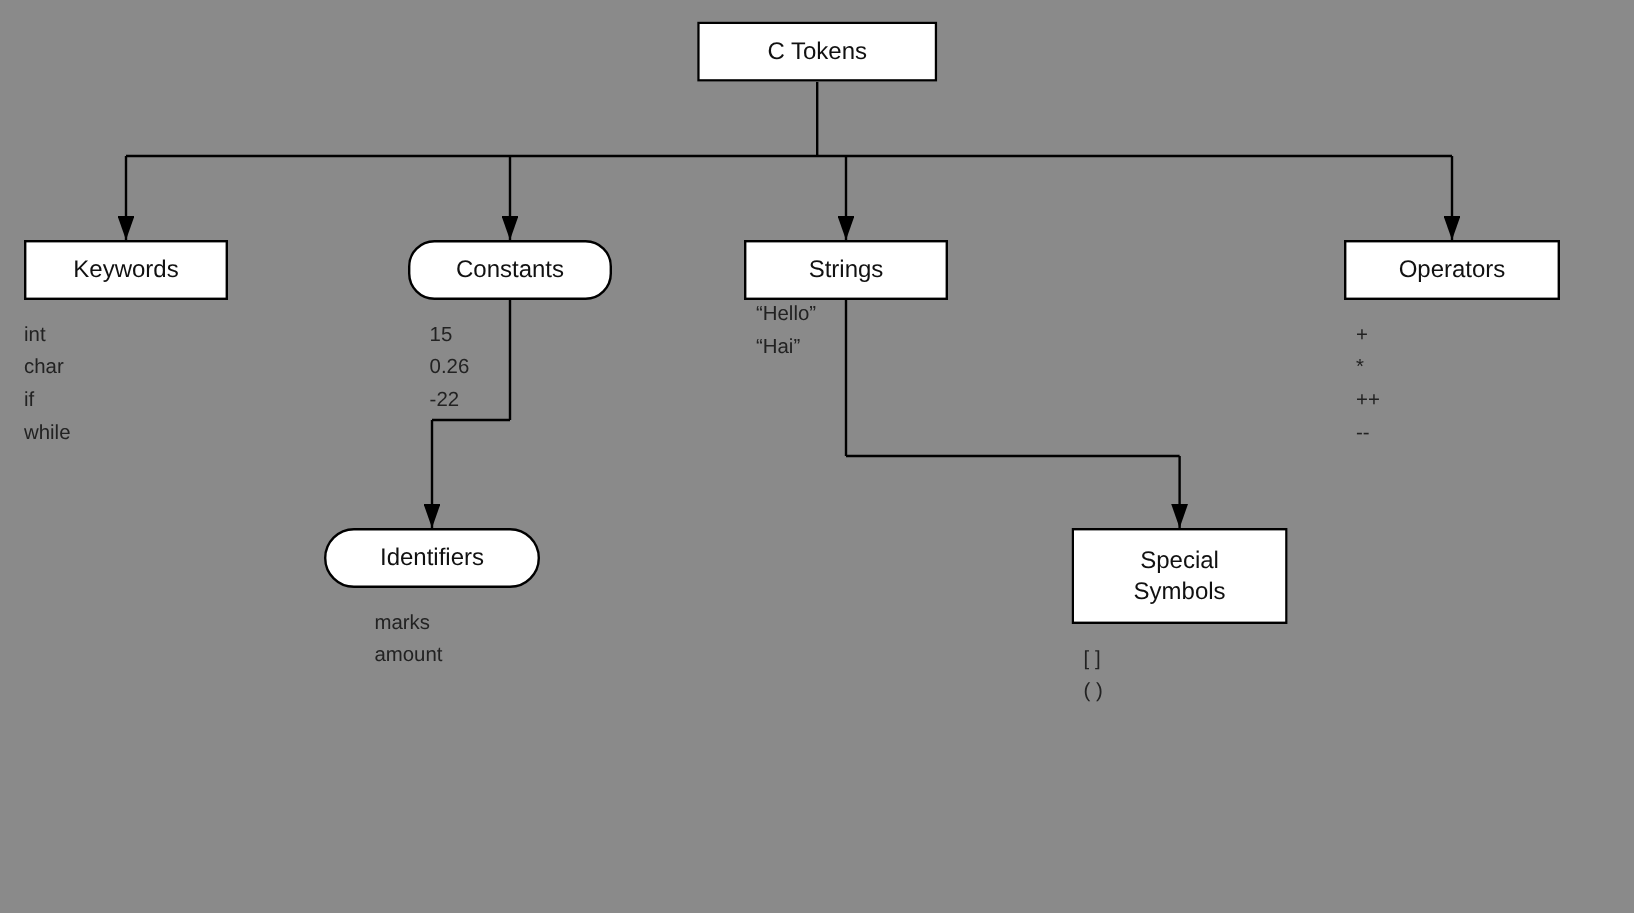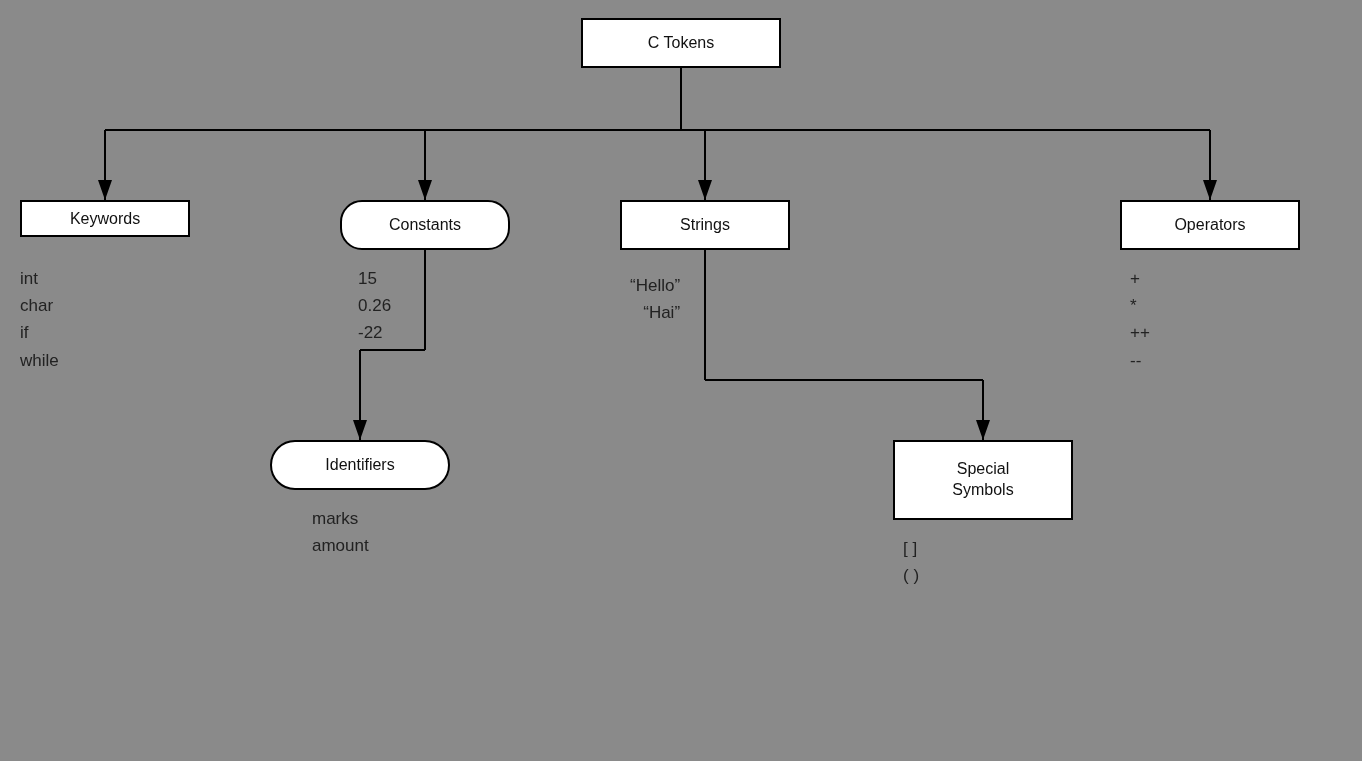--- a/index.html
+++ b/index.html
@@ -19,21 +19,21 @@
       height: 761px;
     }
     .node {
       position: absolute;
       background: white;
       border: 2px solid black;
       display: flex;
       align-items: center;
       justify-content: center;
       text-align: center;
-      font-size: 16px;
+      font-size: 20px;
       font-weight: normal;
     }
     .label {
       position: absolute;
       font-size: 17px;
       color: #222;
       line-height: 1.6;
     }
     svg.lines {
       position: absolute;
@@ -77,41 +77,41 @@
     <line x1="425" y1="350" x2="360" y2="350"></line>
     <line x1="360" y1="350" x2="360" y2="440" marker-end="url(#arrow)"></line>
 
     <line x1="705" y1="250" x2="705" y2="380"></line>
     <line x1="705" y1="380" x2="983" y2="380"></line>
     <line x1="983" y1="380" x2="983" y2="440" marker-end="url(#arrow)"></line>
   </svg>
 
   <div class="node" style="left:581px; top:18px; width:200px; height:50px;">C Tokens</div>
 
-  <div class="node" style="left:20px; top:200px; width:170px; height:37px;">Keywords</div>
+  <div class="node" style="left:20px; top:200px; width:170px; height:50px;">Keywords</div>
 
   <div class="node" style="left:340px; top:200px; width:170px; height:50px;border-radius:22px;">Constants</div>
 
   <div class="node" style="left:620px; top:200px; width:170px; height:50px;">Strings</div>
 
   <div class="node" style="left:1120px; top:200px; width:180px; height:50px;">Operators</div>
 
   <div class="node" style="left:270px; top:440px; width:180px; height:50px;border-radius:25px;">Identifiers</div>
 
   <div class="node" style="left:893px; top:440px; width:180px; height:80px; line-height:1.3;">Special<br>Symbols</div>
 
   <div class="label" style="left:20px; top:265px;">
     int<br>char<br>if<br>while
   </div>
 
   <div class="label" style="left:358px; top:265px;">
     15<br>0.26<br>-22
   </div>
 
-  <div class="label" style="left:630px; top:272px;text-align:right;">
+  <div class="label" style="left:630px; top:248px;">
     “Hello”<br>“Hai”
   </div>
 
   <div class="label" style="left:1130px; top:265px;">
     +<br>*<br>++<br>--
   </div>
 
   <div class="label" style="left:292px; top:505px;margin-left:20px;">
     marks<br>amount
   </div>

